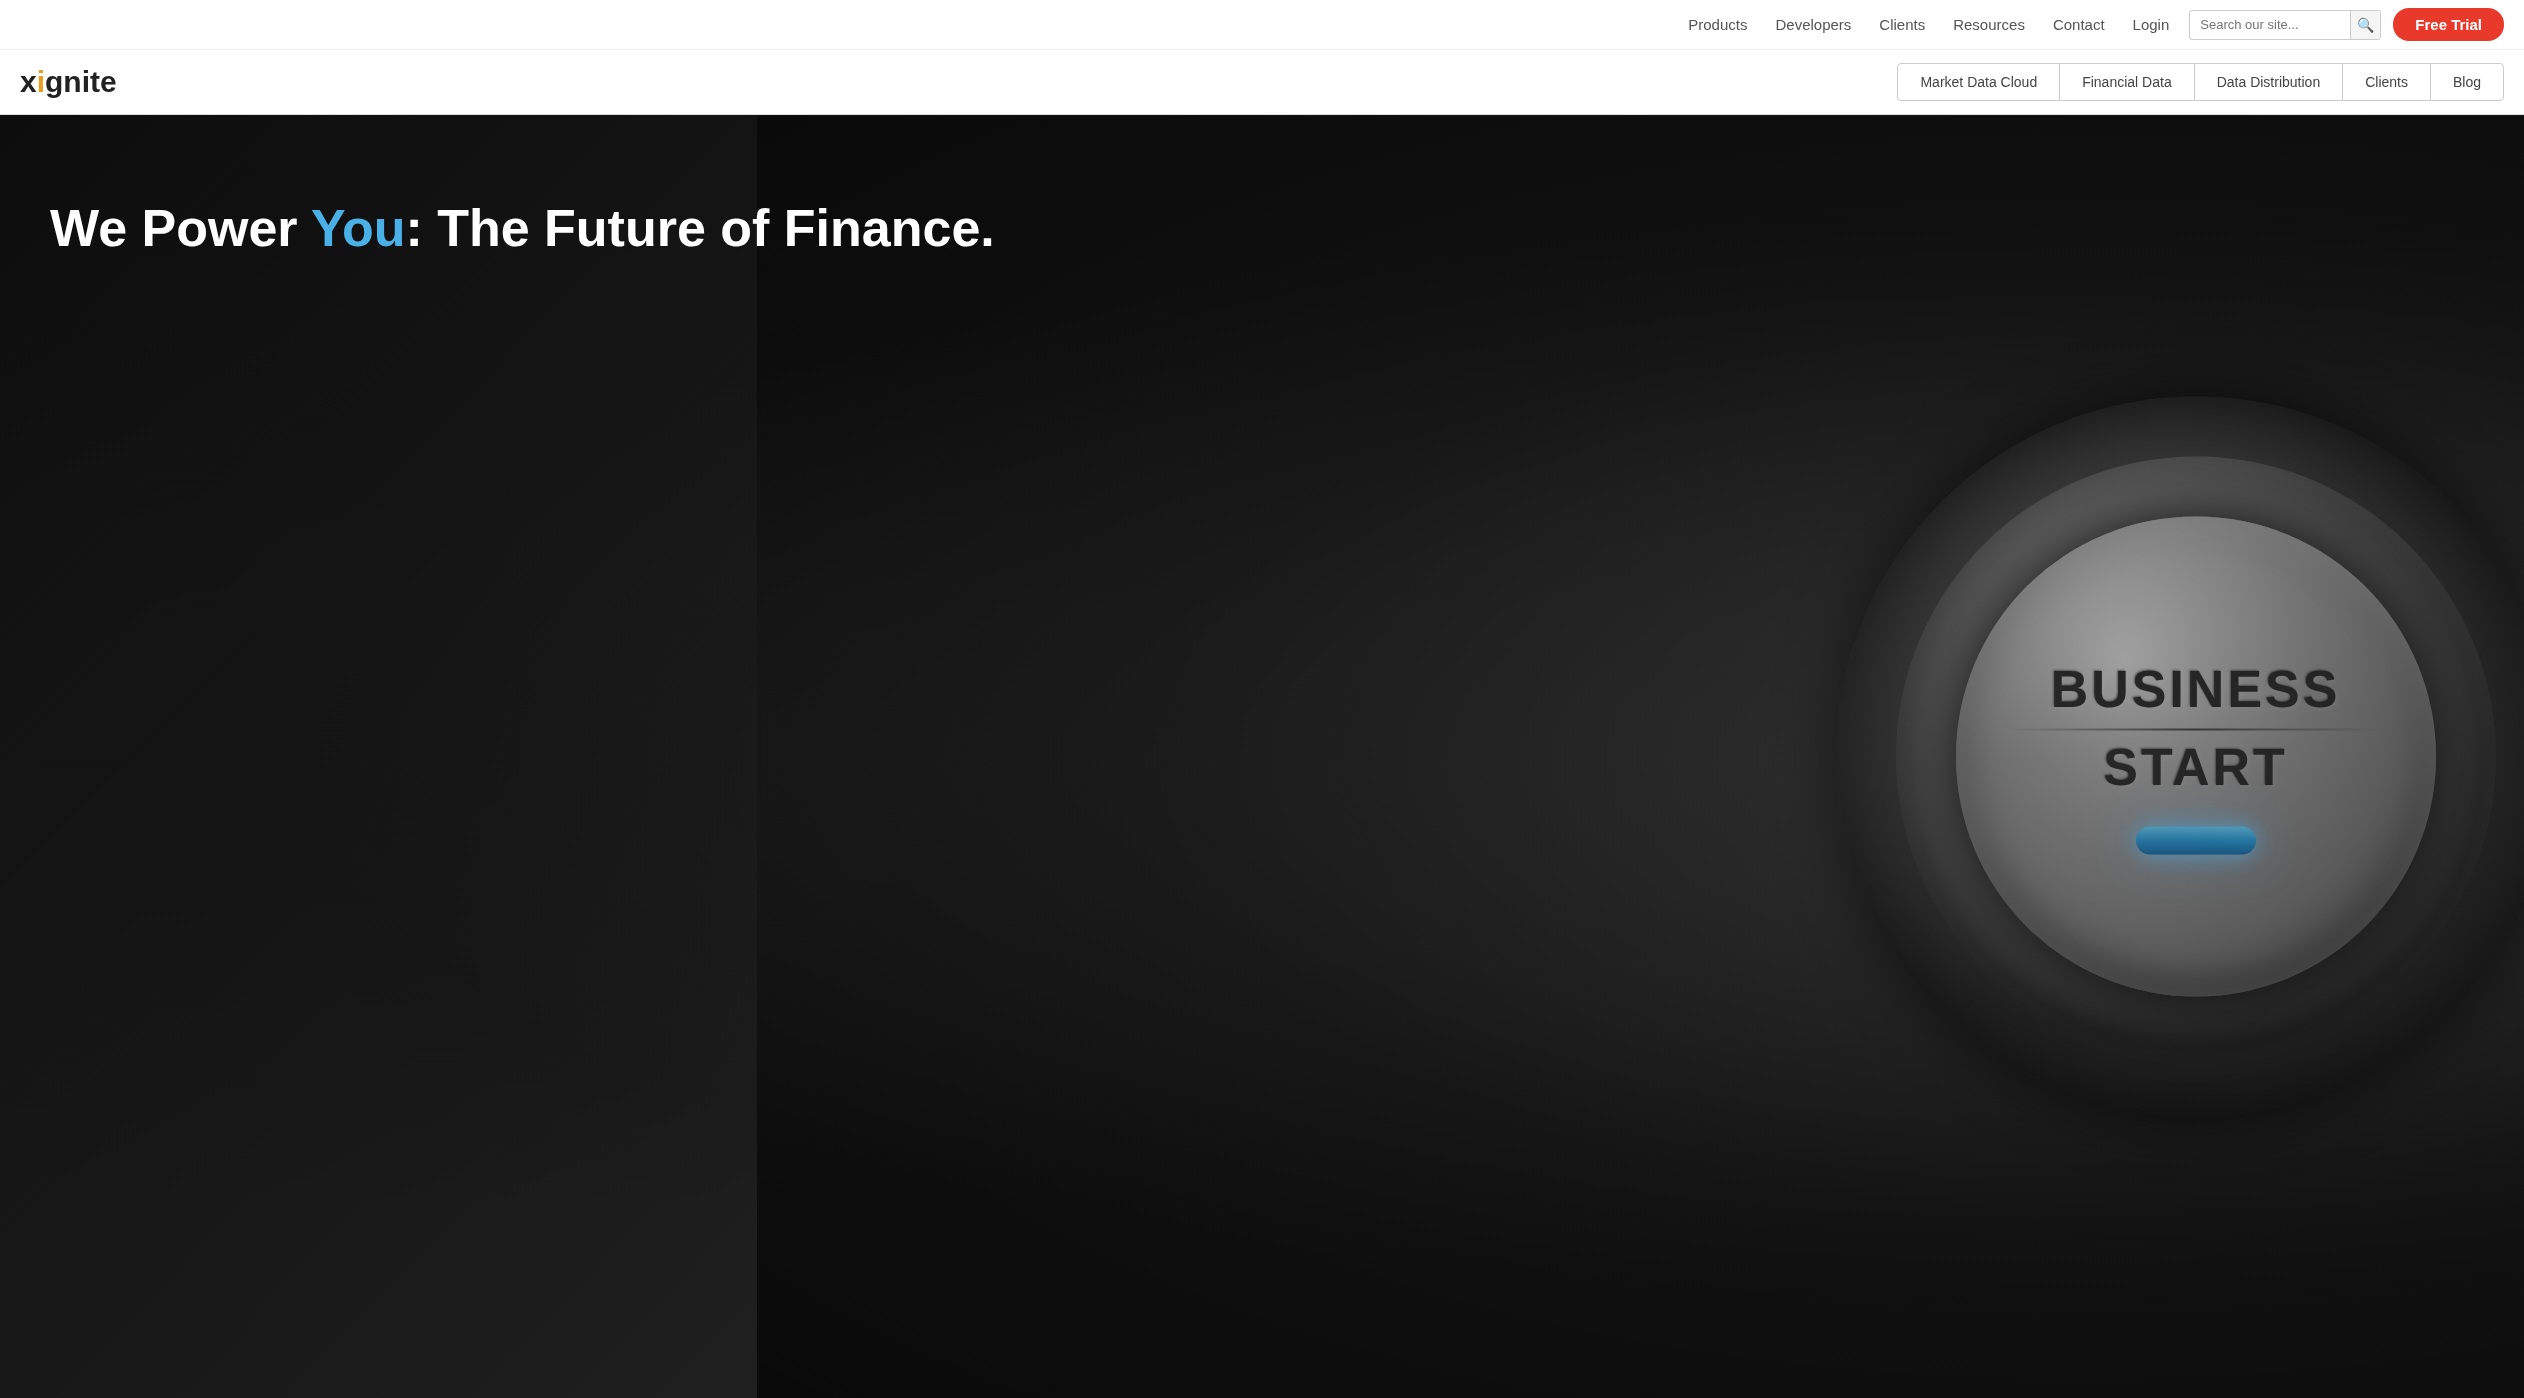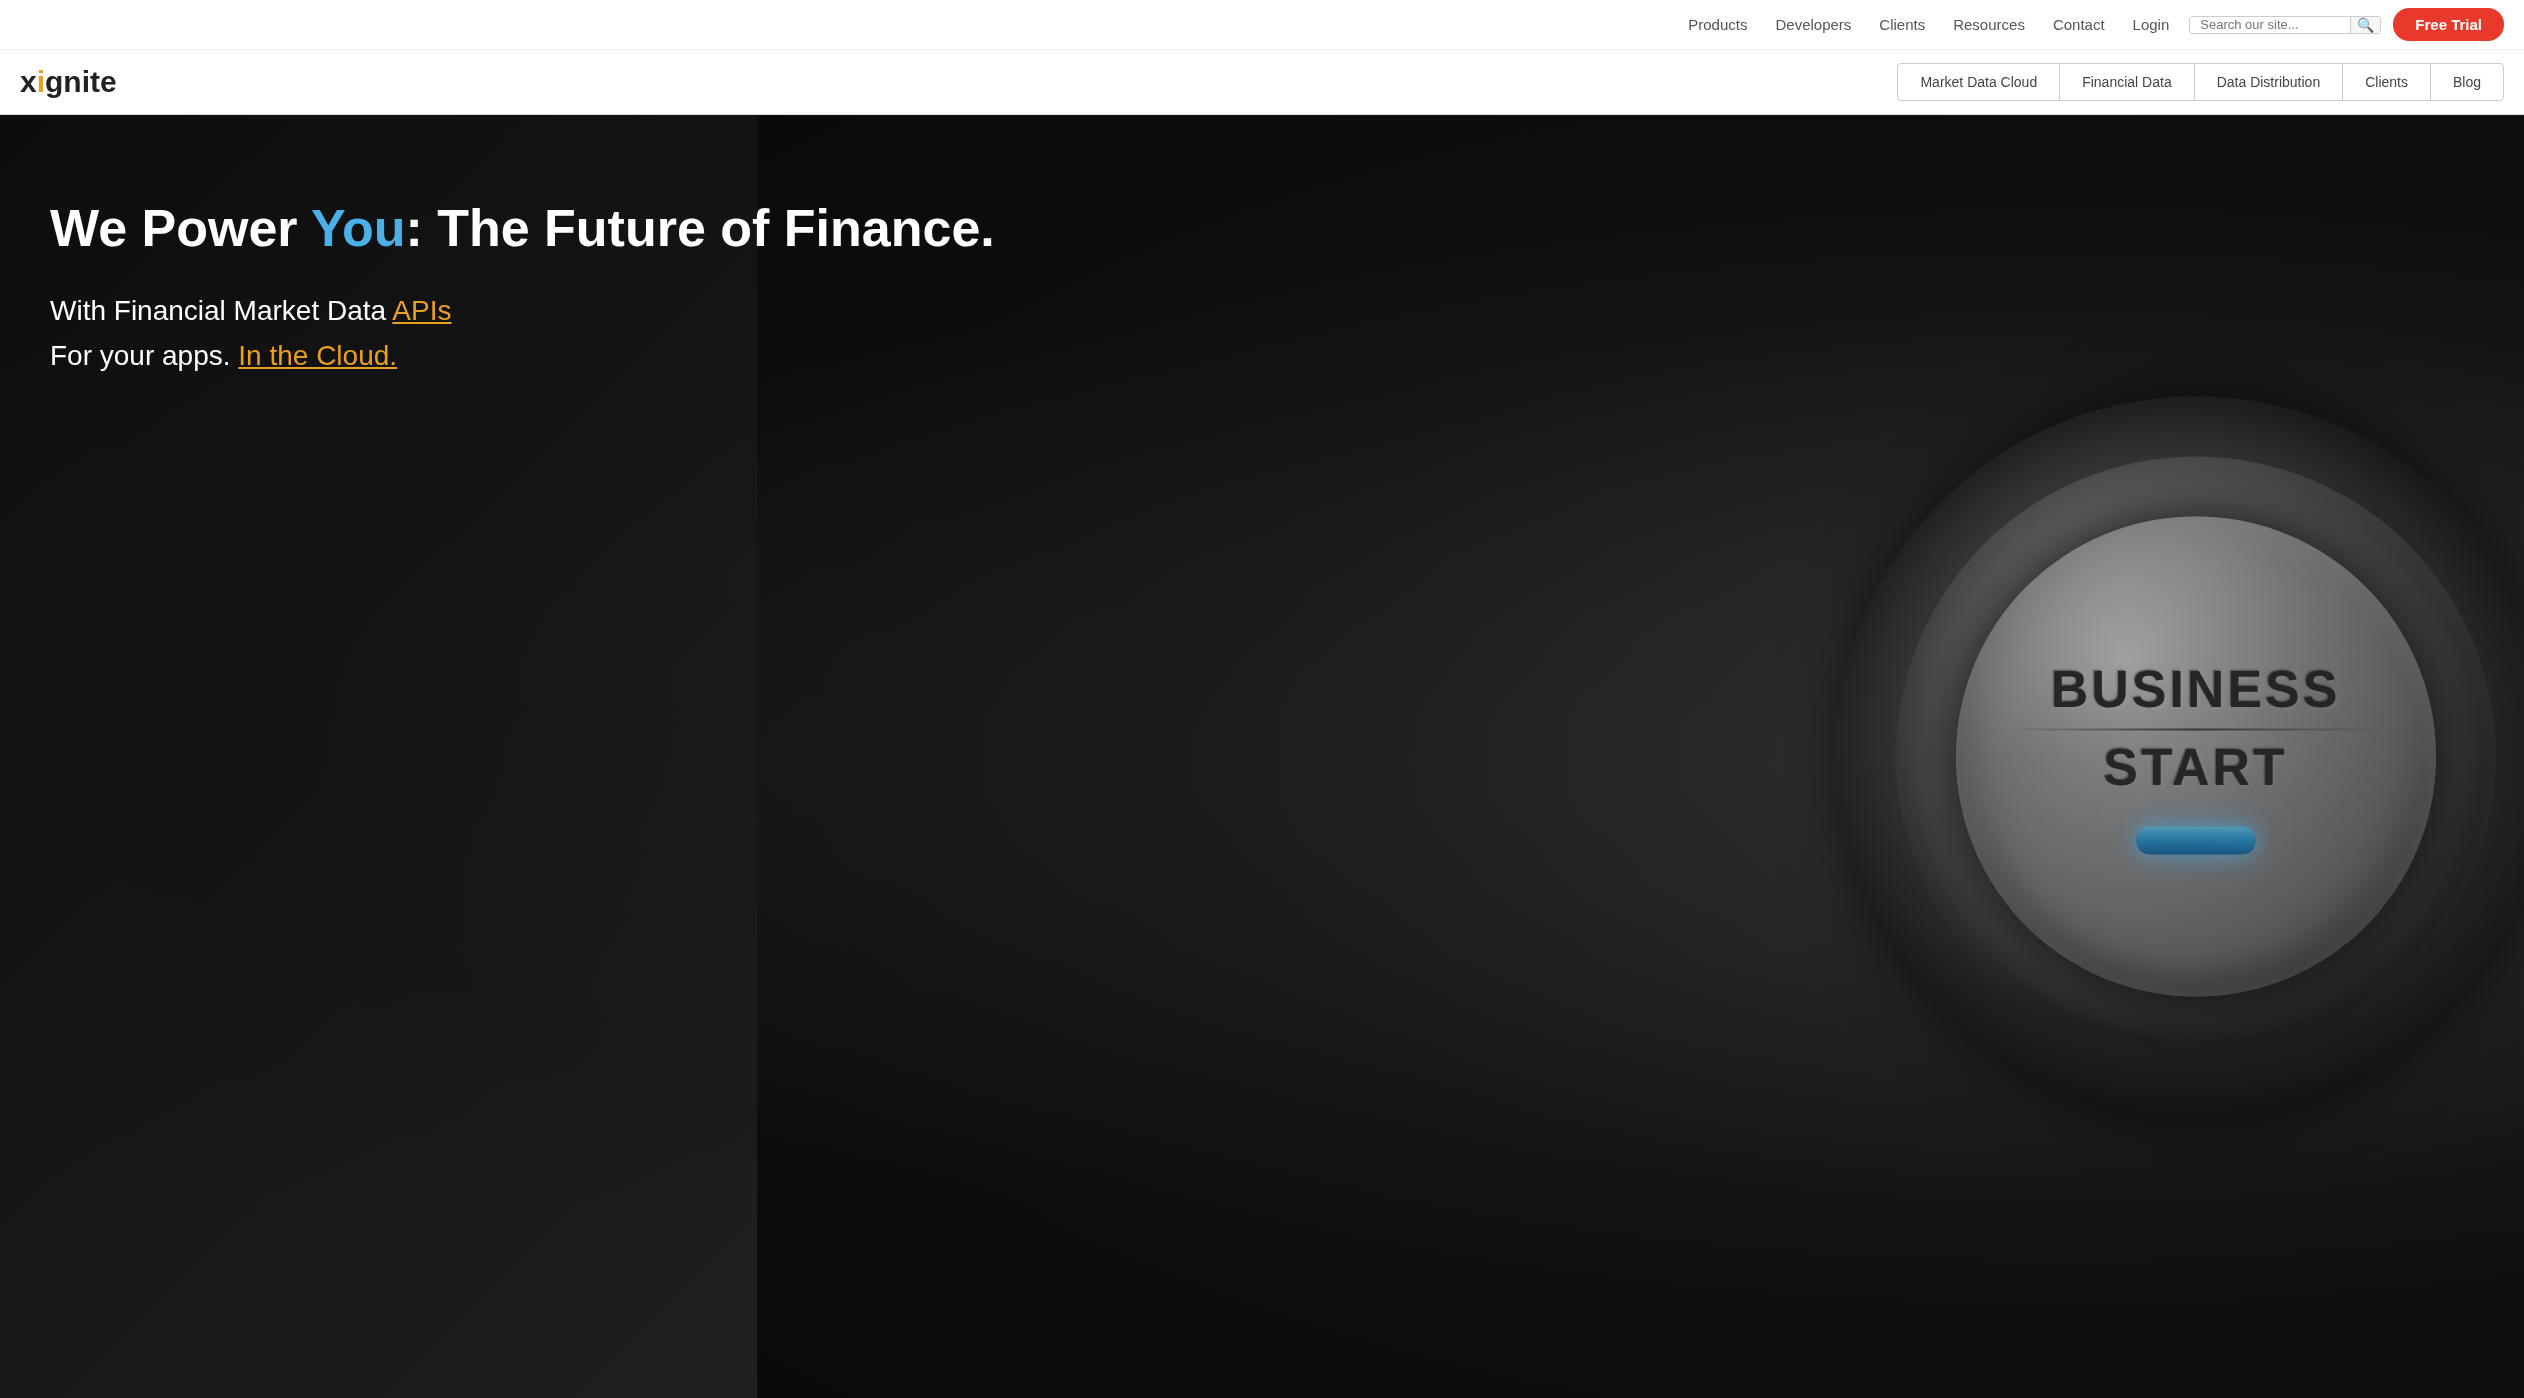--- a/index.html
+++ b/index.html
@@ -25,21 +25,21 @@
       text-decoration: none;
       color: #555;
       font-size: 15px;
     }
     .search-container {
       display: flex;
       align-items: center;
       border: 1px solid #ccc;
       border-radius: 3px;
       overflow: hidden;
-      height: 18px;
+      height: 30px;
       margin-right: 12px;
     }
     .search-input {
       border: none;
       outline: none;
       padding: 4px 10px;
       font-size: 13px;
       color: #999;
       width: 160px;
       background: #fff;
@@ -300,24 +300,20 @@
     <a href="#">Blog</a>
   </div>
 </nav>
 
 <section class="hero">
 
   <div class="hero-content" style="position:relative;z-index:10;">
     <h1 class="hero-title">
       <span>We Power </span><span class="highlight-blue">You</span><span>: The Future of Finance.</span>
     </h1>
-    <p class="hero-subtitle">
-      <span>With Financial Market Data </span><a href="#" class="link-gold">APIs</a><br>
-      <span>For your apps. </span><a href="#" class="link-gold">In the Cloud.</a>
-    </p>
   </div>
 
   <div class="button-visual">
     <div class="button-bg"></div>
     <div class="button-ring-outer"></div>
     <div class="button-ring-mid"></div>
     <div class="button-dome">
       <span class="button-text-business">BUSINESS</span>
       <div class="button-divider"></div>
       <span class="button-text-start">START</span>

